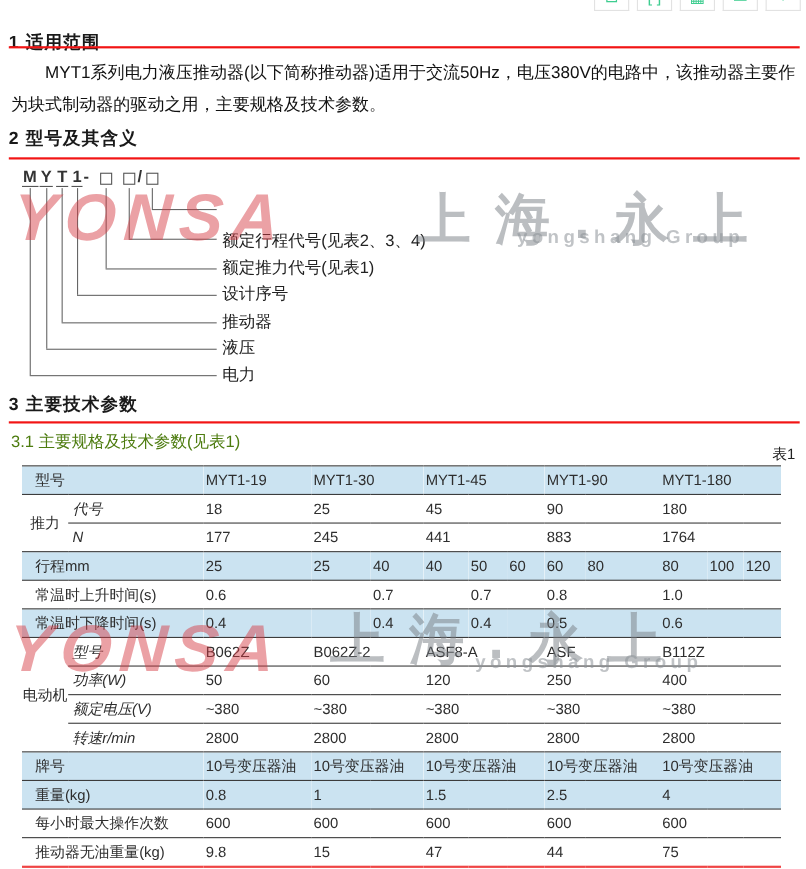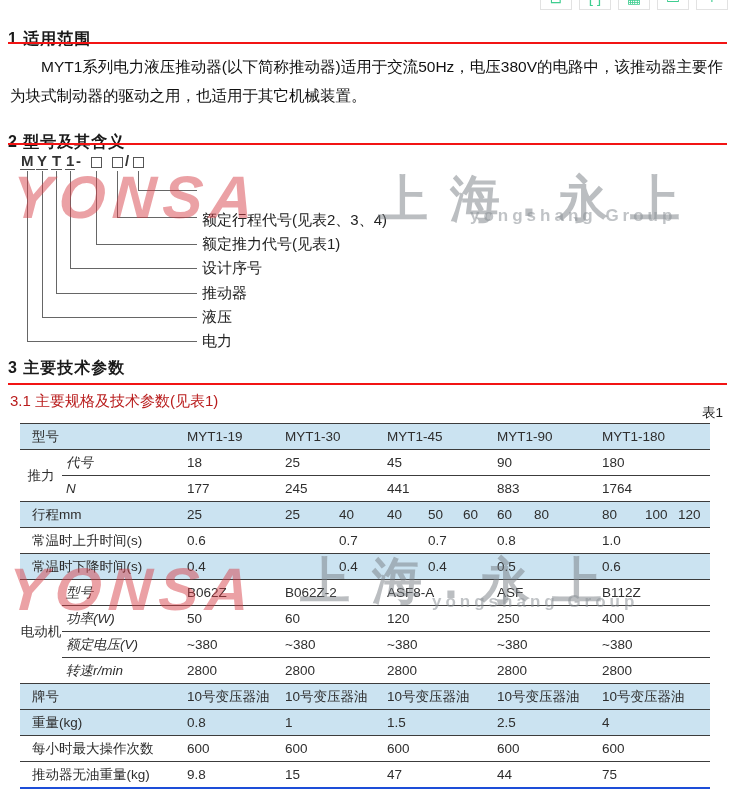--- a/index.html
+++ b/index.html
@@ -28,25 +28,25 @@
   .vline{position:absolute;width:1px;background:#666;top:21px;}
   .hline{position:absolute;height:1px;background:#666;}
   .dlabel{position:absolute;left:202px;height:20px;line-height:20px;font-size:15px;color:#222;white-space:nowrap;}
   
   .wm{position:absolute;z-index:5;pointer-events:none;white-space:nowrap;}
   .wm-logo{font-size:60px;font-weight:900;font-style:italic;letter-spacing:7px;
     color:rgba(214,58,66,0.48);transform:skewX(-4deg);}
   .wm-cn{font-size:50px;font-weight:900;letter-spacing:22px;color:rgba(120,126,132,0.5);}
   .wm-en{font-size:17px;font-weight:700;letter-spacing:4px;color:rgba(140,146,152,0.55);}
   
-  .sub31{position:absolute;left:10px;top:392px;font-size:15px;color:#b91c1c;}
+  .sub31{position:absolute;left:10px;top:392px;font-size:15px;color:#4d7c0f;}
   .tbl-tag{position:absolute;right:10px;top:404px;font-size:13.5px;color:#222;}
   
   table.spec{position:absolute;left:20px;top:423px;width:690px;border-collapse:collapse;
-    table-layout:fixed;font-size:13.5px;color:#2e2e2e;border-bottom:2px solid #1d4ed8;}
+    table-layout:fixed;font-size:13.5px;color:#2e2e2e;border-bottom:2px solid #ef4444;}
   table.spec td{height:25px;vertical-align:middle;padding:0 0 0 2px;border-top:1px solid #3c3c3c;
     white-space:nowrap;overflow:hidden;}
   table.spec tr.blue td{background:#cbe3f1;}
   table.spec td.lab{padding-left:12px;}
   table.spec td.grp{text-align:center;padding-left:0;}
   table.spec td.sub{padding-left:4px;font-style:italic;}
 </style>
 </head>
 <body>
 
@@ -63,23 +63,23 @@
   <div class="tool-btn">
       <span>▭</span>
     </div>
   <div class="tool-btn">
       <span>+</span>
     </div>
 </div>
 
 <div class="h-title" style="top:29px;">1 适用范围</div>
 <div class="red-rule" style="top:42px;"></div>
-<div class="para">MYT1系列电力液压推动器(以下简称推动器)适用于交流50Hz，电压380V的电路中，该推动器主要作为块式制动器的驱动之用，也适用于其它机械装置。</div>
-
-<div class="h-title" style="top:132px;">2 型号及其含义</div>
+<div class="para">MYT1系列电力液压推动器(以下简称推动器)适用于交流50Hz，电压380V的电路中，该推动器主要作为块式制动器的驱动之用，主要规格及技术参数。</div>
+
+<div class="h-title" style="top:116px;">2 型号及其含义</div>
 <div class="red-rule" style="top:143px;"></div>
 
 <div class="diagram">
 
   <span class="mchar" style="left:20px;">M</span>
   <span class="mchar" style="left:36px;">Y</span>
   <span class="mchar" style="left:51px;">T</span>
   <span class="mchar" style="left:65px;">1</span>
   <span class="mchar nou" style="left:75px;">-</span>
   <span class="mbox" style="left:91px;"></span>

